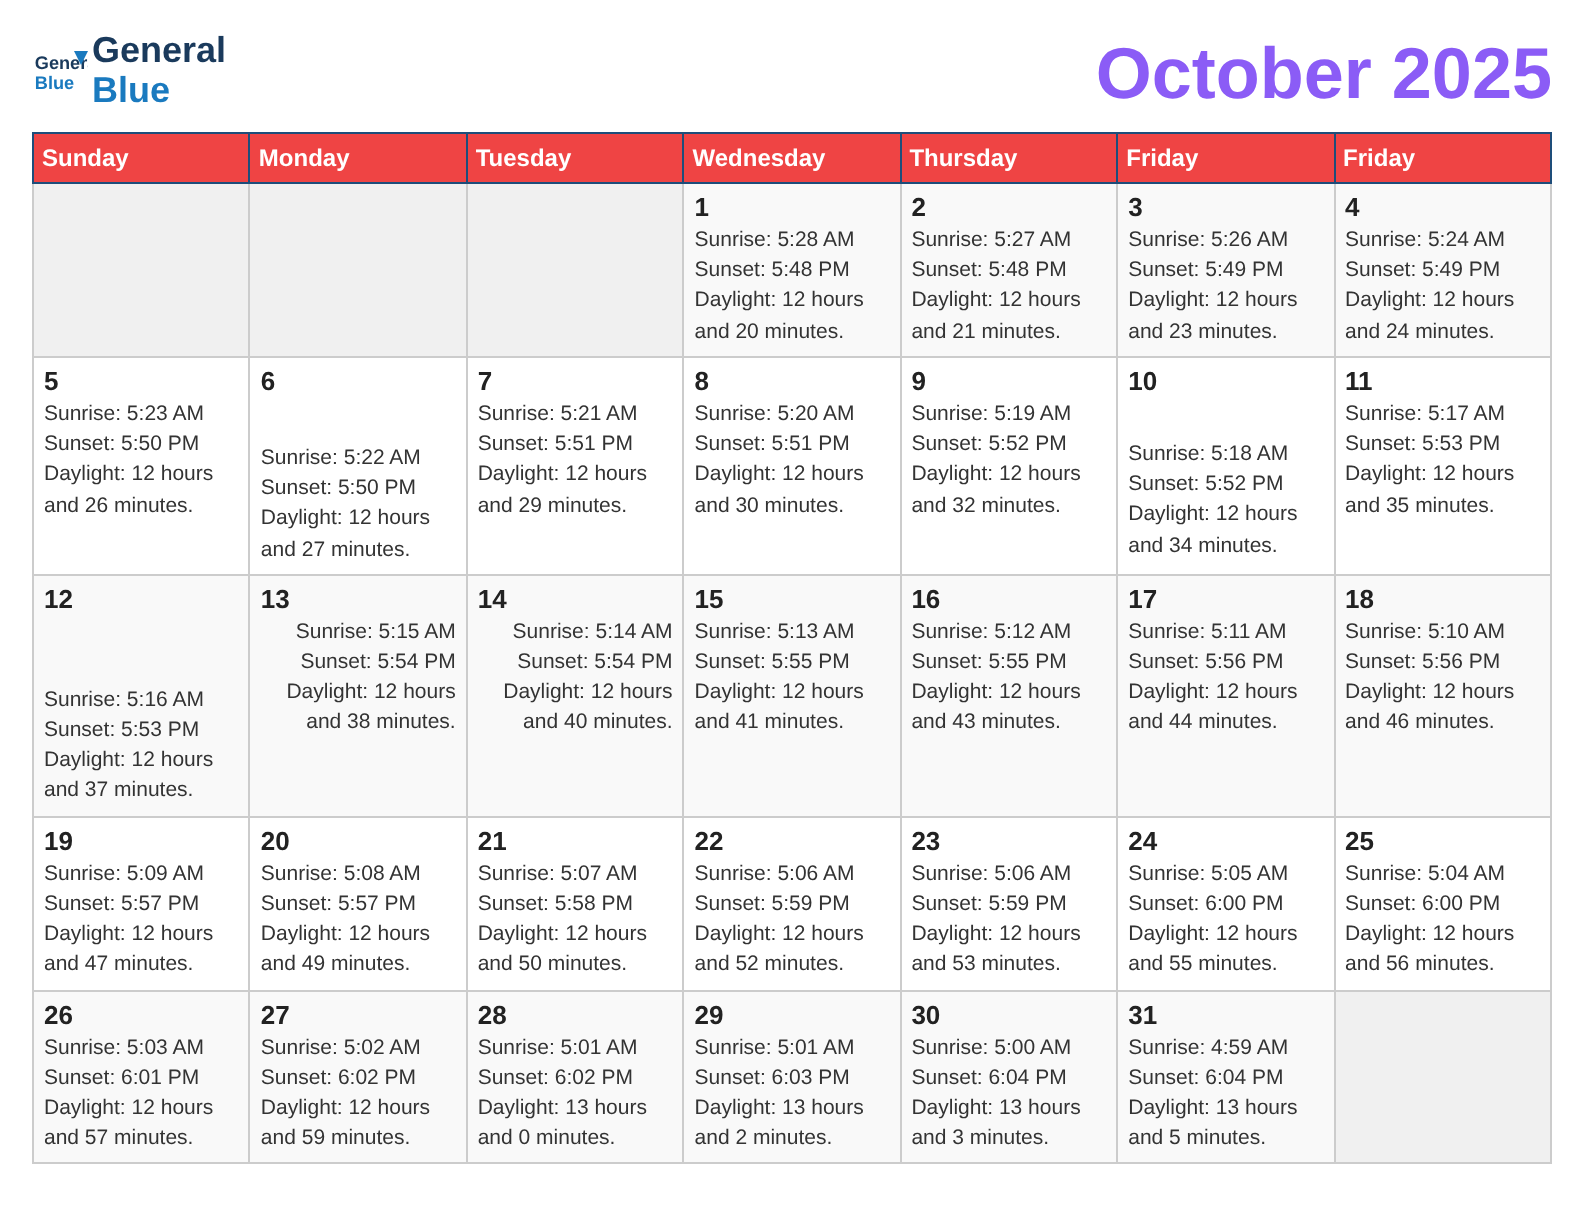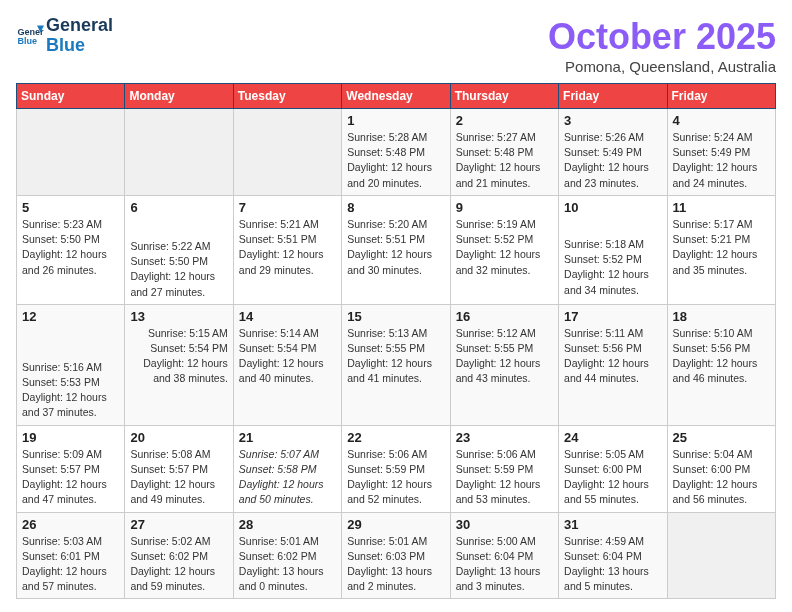--- a/index.html
+++ b/index.html
@@ -106,21 +106,20 @@
     </svg>
     <div>
       <div class="logo-text">
         <div>General</div>
         <div><span>Blue</span></div>
       </div>
     </div>
   </div>
   <div class="title-block">
     <div class="calendar-title">October 2025</div>
-    <div class="calendar-subtitle">Pomona, Queensland, Australia</div>
   </div>
 </div>
 
 <table>
   <thead>
     <tr>
     <th>Sunday</th>
         <th>Monday</th>
         <th>Tuesday</th>
         <th>Wednesday</th>
@@ -202,21 +201,21 @@
         <td>
           <span class="day-number">10</span>
           <div class="day-info" style="white-space: pre-line; margin-top: 22px;">Sunrise: 5:18 AM
 Sunset: 5:52 PM
 Daylight: 12 hours
 and 34 minutes.</div>
         </td>
         <td>
           <span class="day-number">11</span>
           <div class="day-info" style="white-space: pre-line;">Sunrise: 5:17 AM
-Sunset: 5:21 PM
+Sunset: 5:53 PM
 Daylight: 12 hours
 and 35 minutes.</div>
         </td>
       </tr>
       <tr>
         <td>
           <span class="day-number">12</span>
           <div class="day-info" style="white-space: pre-line; margin-top: 36px;">Sunrise: 5:16 AM
 Sunset: 5:53 PM
 Daylight: 12 hours
@@ -224,21 +223,21 @@
         </td>
         <td>
           <span class="day-number">13</span>
           <div class="day-info" style="white-space: pre-line; text-align: right;">Sunrise: 5:15 AM
 Sunset: 5:54 PM
 Daylight: 12 hours
 and 38 minutes.</div>
         </td>
         <td>
           <span class="day-number">14</span>
-          <div class="day-info" style="white-space: pre-line;">Sunrise: 5:14 AM
+          <div class="day-info" style="white-space: pre-line; text-align: right;">Sunrise: 5:14 AM
 Sunset: 5:54 PM
 Daylight: 12 hours
 and 40 minutes.</div>
         </td>
         <td>
           <span class="day-number">15</span>
           <div class="day-info" style="white-space: pre-line;">Sunrise: 5:13 AM
 Sunset: 5:55 PM
 Daylight: 12 hours
 and 41 minutes.</div>
@@ -275,21 +274,21 @@
         </td>
         <td>
           <span class="day-number">20</span>
           <div class="day-info" style="white-space: pre-line;">Sunrise: 5:08 AM
 Sunset: 5:57 PM
 Daylight: 12 hours
 and 49 minutes.</div>
         </td>
         <td>
           <span class="day-number">21</span>
-          <div class="day-info" style="white-space: pre-line; font-style: italic;">Sunrise: 5:07 AM
+          <div class="day-info" style="white-space: pre-line;">Sunrise: 5:07 AM
 Sunset: 5:58 PM
 Daylight: 12 hours
 and 50 minutes.</div>
         </td>
         <td>
           <span class="day-number">22</span>
           <div class="day-info" style="white-space: pre-line;">Sunrise: 5:06 AM
 Sunset: 5:59 PM
 Daylight: 12 hours
 and 52 minutes.</div>

